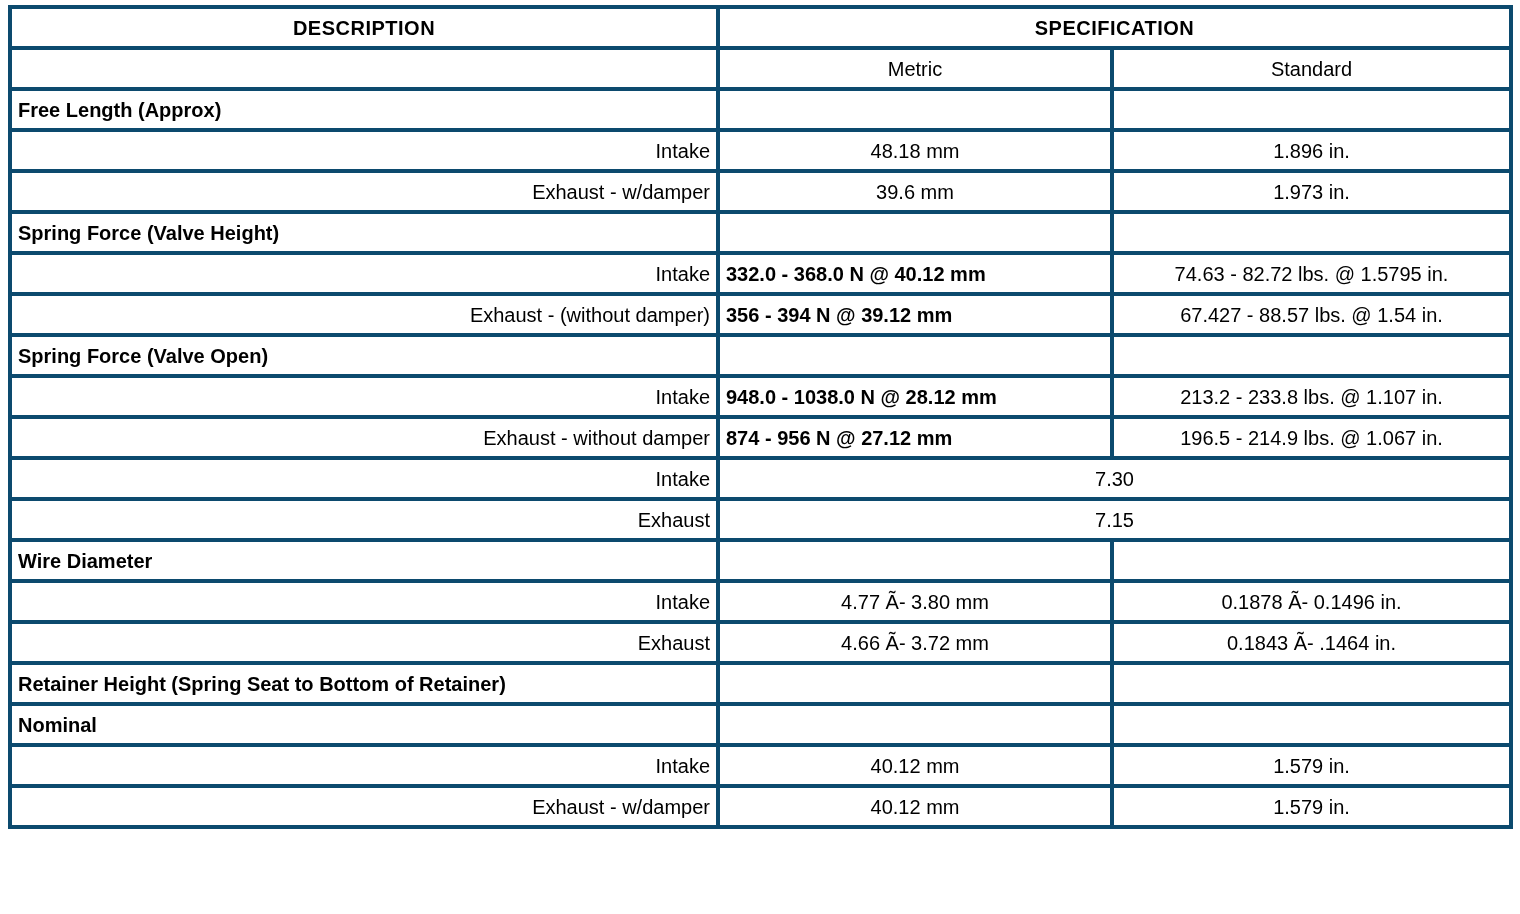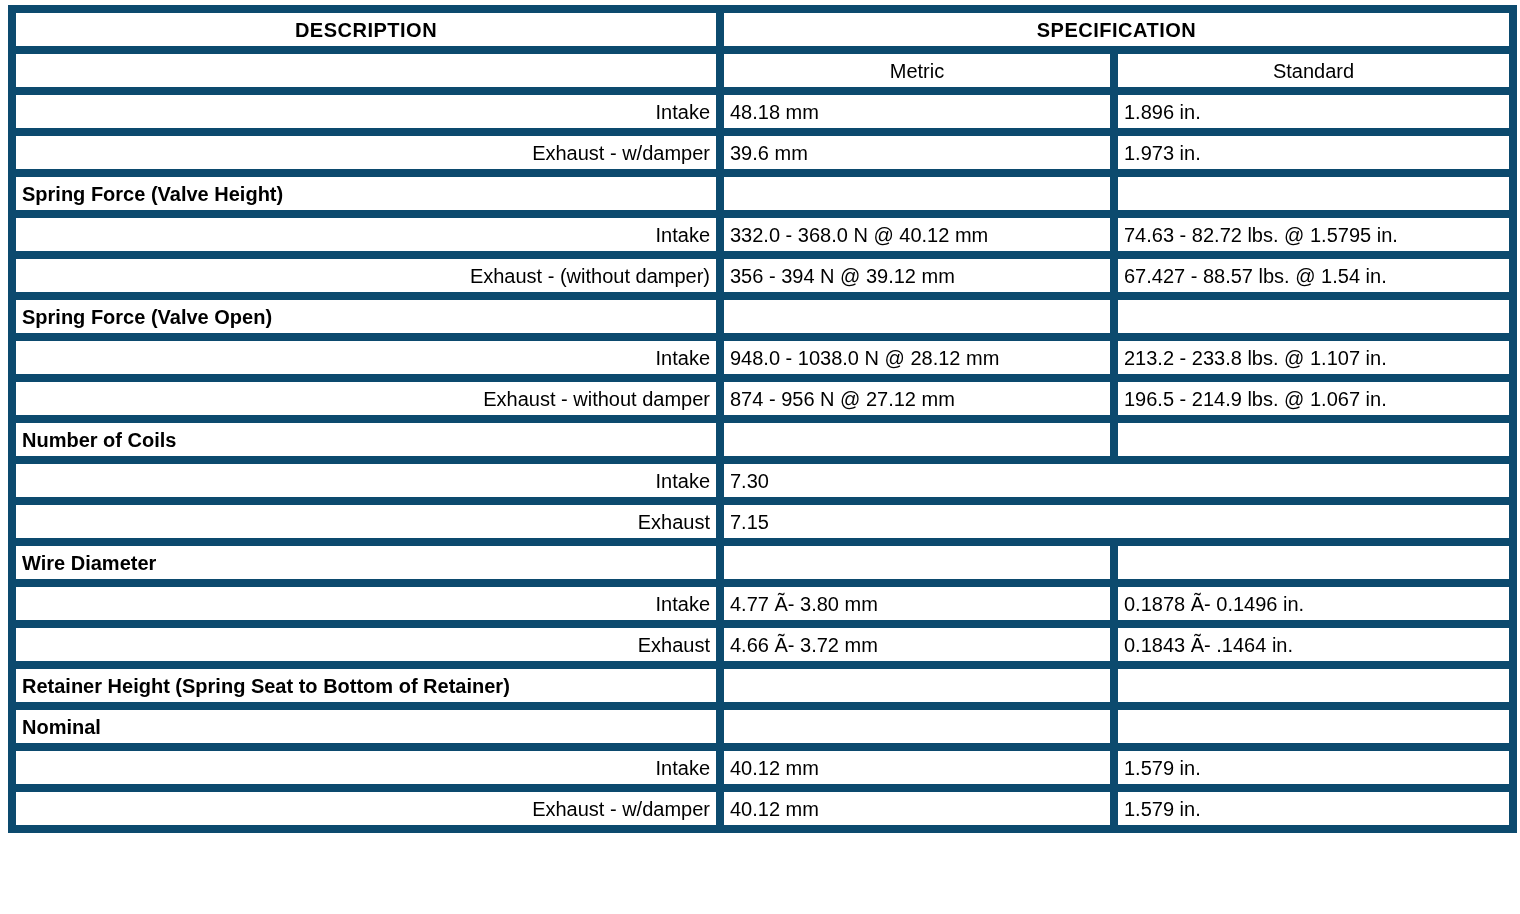--- a/index.html
+++ b/index.html
@@ -19,21 +19,21 @@
     background: #ffffff;
   }
   table.spec {
     border-collapse: collapse;
     table-layout: fixed;
     width: 1504px;
     margin: 5px 8px 0 8px;
     border: 3px solid #000000;
   }
   table.spec td {
-    border: 8px solid #0c4a6e;
+    border: 4px solid #0c4a6e;
     padding: 0 6px;
     vertical-align: middle;
     font-size: 20px;
     line-height: 1.1;
     height: 41px;
     box-sizing: border-box;
   }
   col.c-desc { width: 708px; }
   col.c-metric { width: 394px; }
   col.c-standard { width: 399px; }
@@ -55,27 +55,27 @@
     text-align: left;
     font-weight: bold;
     font-size: 20px;
   }
   td.sub-label {
     text-align: right;
     font-weight: normal;
     font-size: 20px;
   }
   td.val {
-    text-align: left;
+    text-align: center;
     font-weight: normal;
     font-size: 20px;
   }
   td.val-left {
     text-align: left;
-    font-weight: normal;
+    font-weight: bold;
     font-size: 20px;
     padding-left: 7px;
   }
   td.empty { }
 </style>
 </head>
 <body>
 
 <div class="sheet">
   <table class="spec">
@@ -88,20 +88,25 @@
       <tr>
         <td class="hdr-main">DESCRIPTION</td>
         <td class="hdr-main" colspan="2">SPECIFICATION</td>
       </tr>
       <tr>
         <td class="empty"></td>
         <td class="hdr-sub">Metric</td>
         <td class="hdr-sub">Standard</td>
       </tr>
 
+      <tr>
+        <td class="group">Free Length (Approx)</td>
+        <td class="val"></td>
+        <td class="val"></td>
+      </tr>
       <tr>
         <td class="sub-label">Intake</td>
         <td class="val">48.18 mm</td>
         <td class="val">1.896 in.</td>
       </tr>
       <tr>
         <td class="sub-label">Exhaust - w/damper</td>
         <td class="val">39.6 mm</td>
         <td class="val">1.973 in.</td>
       </tr>
@@ -131,25 +136,20 @@
         <td class="sub-label">Intake</td>
         <td class="val-left">948.0 - 1038.0 N @ 28.12 mm</td>
         <td class="val">213.2 - 233.8 lbs. @ 1.107 in.</td>
       </tr>
       <tr>
         <td class="sub-label">Exhaust - without damper</td>
         <td class="val-left">874 - 956 N @ 27.12 mm</td>
         <td class="val">196.5 - 214.9 lbs. @ 1.067 in.</td>
       </tr>
 
-      <tr>
-        <td class="group">Number of Coils</td>
-        <td class="val"></td>
-        <td class="val"></td>
-      </tr>
       <tr>
         <td class="sub-label">Intake</td>
         <td class="val" colspan="2">7.30</td>
       </tr>
       <tr>
         <td class="sub-label">Exhaust</td>
         <td class="val" colspan="2">7.15</td>
       </tr>
 
       <tr>

